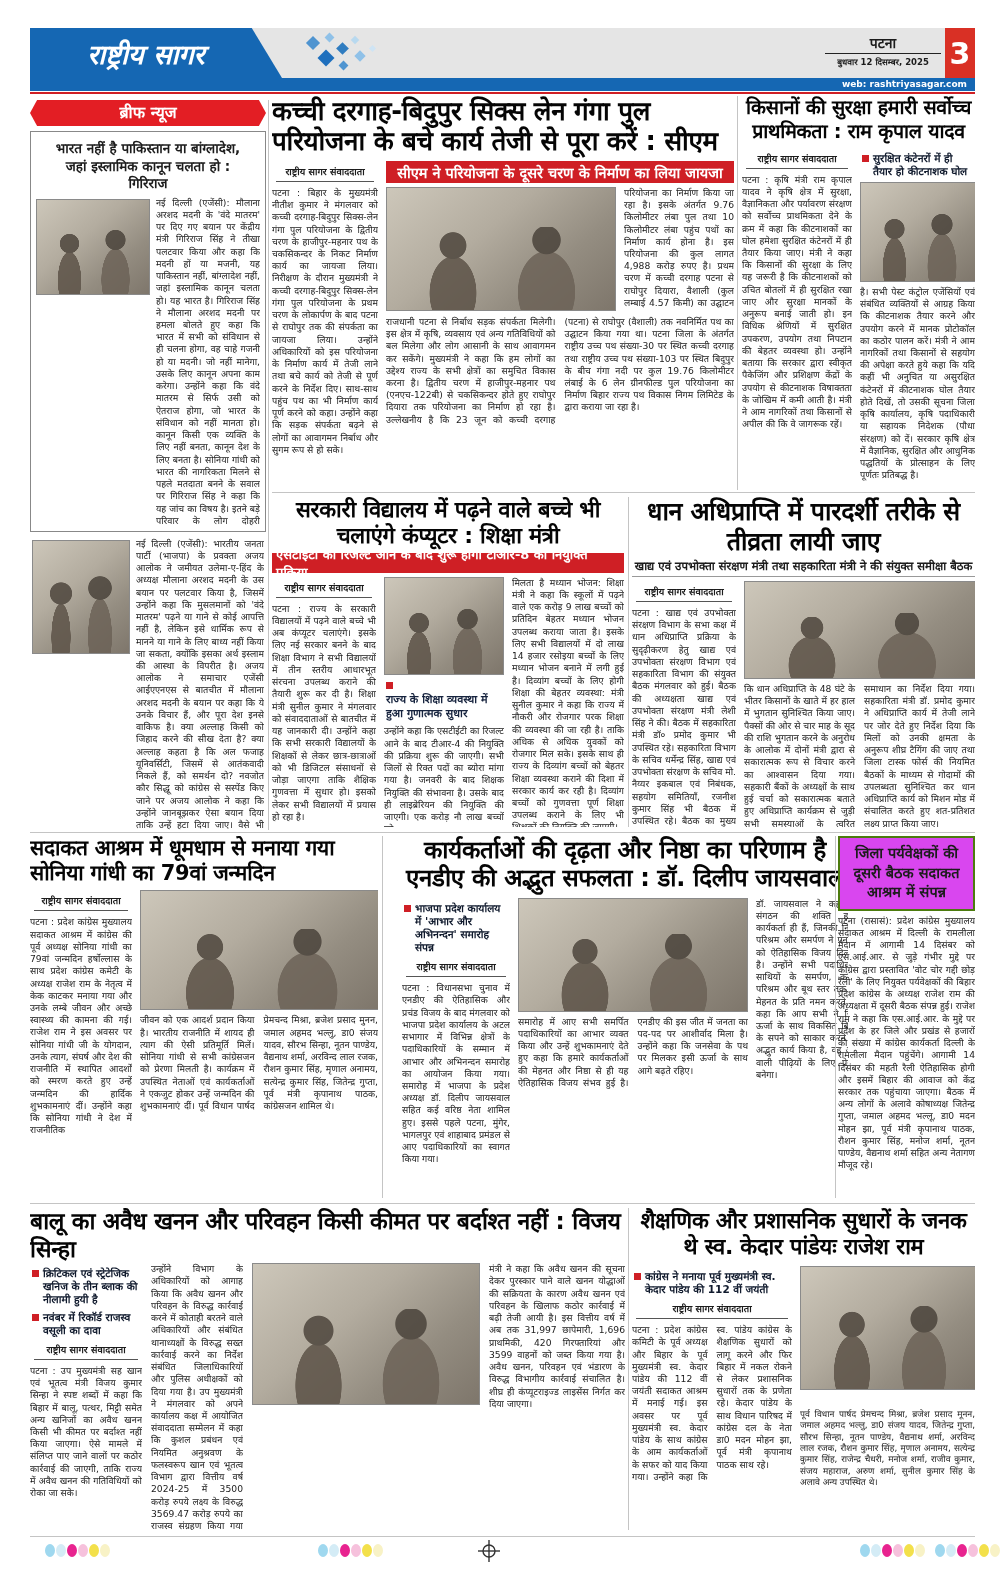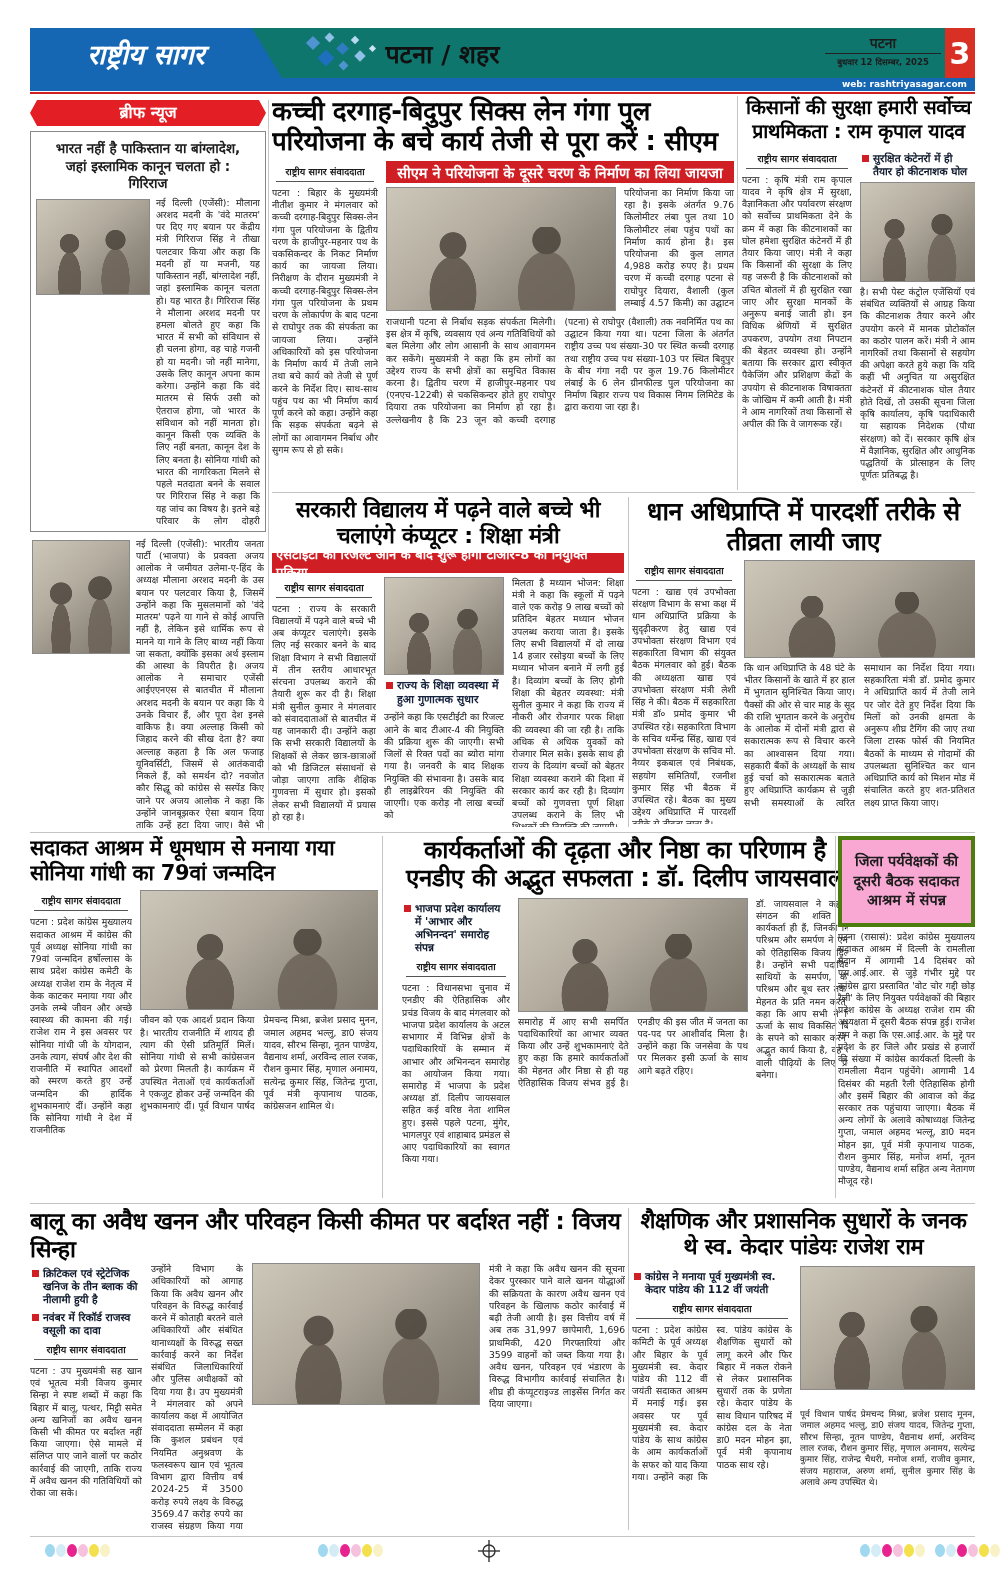--- a/index.html
+++ b/index.html
@@ -1,20 +1,20 @@
 <!DOCTYPE html>
 <html><head>
 <meta charset="utf-8">
 <style>
   html,body{margin:0;padding:0;background:#d8d8d8;}
   .page{position:relative;width:1004px;height:1574px;background:#ffffff;margin:0 auto;
         font-family:"DejaVu Sans","Liberation Sans",sans-serif;color:#1c1c1c;overflow:hidden;}
   .abs{position:absolute;}
   
-  .mast{background:#0f766e;}
+  .mast{background:#e5e5e5;}
   .mast-blue{position:absolute;left:0;top:0;width:252px;height:50px;background:#1567b3;
              clip-path:polygon(0 0,88% 0,100% 100%,0 100%);display:flex;align-items:center;justify-content:center;}
   .paper-name{color:#fff;font-weight:bold;font-size:27px;font-style:italic;letter-spacing:0;padding-right:20px;}
   .section-label{position:absolute;left:0;right:120px;top:8px;text-align:center;font-size:25px;font-weight:bold;color:#111;}
   .date-block{position:absolute;right:34px;top:5px;width:116px;text-align:center;}
   .date-city{font-weight:bold;font-size:14px;border-bottom:1.5px solid #222;padding-bottom:1px;}
   .date-line{font-size:8.5px;font-weight:bold;padding-top:2px;}
   .pageno{position:absolute;right:0;top:0;width:30px;height:50px;background:#d93025;color:#fff;
           display:flex;align-items:center;justify-content:center;font-size:30px;font-weight:bold;}
   .webstrip{background:#1567b3;color:#fff;font-size:9px;font-weight:bold;text-align:right;
@@ -41,22 +41,22 @@
   .bullet-sq{flex:0 0 auto;width:7px;height:7px;background:#cf1f25;margin-top:3px;}
   .strip-red{background:#cf1f25;color:#fff;font-weight:bold;display:flex;align-items:center;}
   .h-head{font-weight:bold;color:#050505;letter-spacing:-0.3px;}
   .caption{font-size:8.8px;line-height:1.3;text-align:justify;color:#222;}
   .capt-bold{font-size:11px;font-weight:bold;color:#16233e;line-height:1.3;}
   
   .ribbon{background:#e31e24;color:#fff;font-weight:bold;font-size:16px;text-align:center;
           line-height:26px;clip-path:polygon(3% 0,97% 0,100% 50%,97% 100%,3% 100%,0 50%);}
   .brief-head{font-size:13.5px;font-weight:bold;text-align:center;line-height:1.3;margin:4px 13px;}
   
-  .greybox{background:#f9a8d4;border:4px solid #4d7c0f;font-weight:bold;font-size:14.5px;
-           text-align:center;line-height:1.35;padding:12px 3px;}
+  .greybox{background:#d946ef;border:2px solid #4d7c0f;font-weight:bold;font-size:14.5px;
+           text-align:center;line-height:1.35;padding:6px 3px;}
   
   .dot{display:inline-block;width:10px;height:13px;border-radius:50%;margin-right:1px;}
 </style>
 </head>
 <body>
 
 <div class="page">
 
   <div class="abs mast" style="left:30px;top:28px;width:945px;height:50px;">
     <div class="mast-blue">
@@ -66,21 +66,20 @@
     <div class="abs" style="left:262px;top:4px;width:110px;height:44px;">
       <span class="dia" style="left:16px;top:6px;width:10px;height:10px;background:#4f94d0;"></span>
       <span class="dia" style="left:34px;top:2px;width:7px;height:7px;background:#8fc1e8;"></span>
       <span class="dia" style="left:46px;top:12px;width:9px;height:9px;background:#2f7cc0;"></span>
       <span class="dia" style="left:28px;top:20px;width:12px;height:12px;background:#1e6fbd;"></span>
       <span class="dia" style="left:60px;top:5px;width:6px;height:6px;background:#b8d9ef;"></span>
       <span class="dia" style="left:64px;top:20px;width:8px;height:8px;background:#8fc1e8;"></span>
       <span class="dia" style="left:48px;top:30px;width:7px;height:7px;background:#4f94d0;"></span>
       <span class="dia" style="left:78px;top:14px;width:5px;height:5px;background:#cfe4f4;"></span>
     </div>
-    <div class="section-label">पटना / शहर</div>
     <div class="date-block">
       <div class="date-city">पटना</div>
       <div class="date-line">बुधवार 12 दिसम्बर, 2025</div>
     </div>
     <div class="pageno">3</div>
   </div>
   <div class="abs webstrip" style="left:30px;top:78px;width:937px;height:13px;">
     <span>web: rashtriyasagar.com</span>
   </div>
   <div class="abs redline" style="left:30px;top:92px;width:945px;height:2px;"></div>
@@ -137,32 +136,33 @@
   <div class="abs" style="left:272px;top:497px;width:352px;height:330px;overflow:hidden;">
     <div class="h-head" style="font-size:22px;line-height:1.2;text-align:center;">सरकारी विद्यालय में पढ़ने वाले बच्चे भी चलाएंगे कंप्यूटर : शिक्षा मंत्री</div>
     <div class="strip-red" style="font-size:13px;height:20px;margin-top:3px;padding:0 4px;justify-content:center;">एसटीईटी का रिजल्ट आने के बाद शुरू होगी टीआर-8 की नियुक्ति प्रक्रिया</div>
     <div style="display:flex;gap:8px;margin-top:4px;">
       <div style="flex:0 0 104px;">
         <div class="byline">राष्ट्रीय सागर संवाददाता</div>
         <div class="body-txt" style="height:238px;">पटना : राज्य के सरकारी विद्यालयों में पढ़ने वाले बच्चे भी अब कंप्यूटर चलाएंगे। इसके लिए नई सरकार बनने के बाद शिक्षा विभाग ने सभी विद्यालयों में तीन स्तरीय आधारभूत संरचना उपलब्ध कराने की तैयारी शुरू कर दी है। शिक्षा मंत्री सुनील कुमार ने मंगलवार को संवाददाताओं से बातचीत में यह जानकारी दी। उन्होंने कहा कि सभी सरकारी विद्यालयों के शिक्षकों से लेकर छात्र-छात्राओं को भी डिजिटल संसाधनों से जोड़ा जाएगा ताकि शैक्षिक गुणवत्ता में सुधार हो। इसको लेकर सभी विद्यालयों में प्रयास हो रहा है।</div>
       </div>
       <div style="flex:0 0 118px;">
         <div class="photo" style="width:118px;height:96px;"></div>
-        <div class="bullet-row" style="font-size:10.5px;">
+        <div class="bullet-row" style="font-size:10.5px;flex-direction:column;">
           <span class="bullet-sq"></span>
           <span class="capt-bold">राज्य के शिक्षा व्यवस्था में हुआ गुणात्मक सुधार</span>
         </div>
         <div class="body-txt" style="height:118px;">उन्होंने कहा कि एसटीईटी का रिजल्ट आने के बाद टीआर-4 की नियुक्ति की प्रक्रिया शुरू की जाएगी। सभी जिलों से रिक्त पदों का ब्योरा मांगा गया है। जनवरी के बाद शिक्षक नियुक्ति की संभावना है। उसके बाद ही लाइब्रेरियन की नियुक्ति की जाएगी। एक करोड़ नौ लाख बच्चों को</div>
       </div>
       <div class="body-txt" style="flex:1 1 auto;height:262px;">मिलता है मध्यान भोजन: शिक्षा मंत्री ने कहा कि स्कूलों में पढ़ने वाले एक करोड़ 9 लाख बच्चों को प्रतिदिन बेहतर मध्यान भोजन उपलब्ध कराया जाता है। इसके लिए सभी विद्यालयों में दो लाख 14 हजार रसोइया बच्चों के लिए मध्यान भोजन बनाने में लगी हुई है। दिव्यांग बच्चों के लिए होगी शिक्षा की बेहतर व्यवस्था: मंत्री सुनील कुमार ने कहा कि राज्य में नौकरी और रोजगार परक शिक्षा की व्यवस्था की जा रही है। ताकि अधिक से अधिक युवकों को रोजगार मिल सके। इसके साथ ही राज्य के दिव्यांग बच्चों को बेहतर शिक्षा व्यवस्था कराने की दिशा में सरकार कार्य कर रही है। दिव्यांग बच्चों को गुणवत्ता पूर्ण शिक्षा उपलब्ध कराने के लिए भी शिक्षकों की नियुक्ति की जाएगी।</div>
     </div>
   </div>
 
   <div class="abs" style="left:632px;top:497px;width:343px;height:330px;overflow:hidden;">
     <div class="h-head" style="font-size:25px;line-height:1.18;text-align:center;">धान अधिप्राप्ति में पारदर्शी तरीके से तीव्रता लायी जाए</div>
+    <div style="font-size:11.5px;font-weight:bold;text-align:center;margin-top:2px;border-bottom:1px solid #999;padding-bottom:3px;">खाद्य एवं उपभोक्ता संरक्षण मंत्री तथा सहकारिता मंत्री ने की संयुक्त समीक्षा बैठक</div>
     <div style="display:flex;gap:8px;margin-top:4px;">
       <div style="flex:0 0 104px;">
         <div class="byline">राष्ट्रीय सागर संवाददाता</div>
         <div class="body-txt" style="height:238px;">पटना : खाद्य एवं उपभोक्ता संरक्षण विभाग के सभा कक्ष में धान अधिप्राप्ति प्रक्रिया के सुदृढ़ीकरण हेतु खाद्य एवं उपभोक्ता संरक्षण विभाग एवं सहकारिता विभाग की संयुक्त बैठक मंगलवार को हुई। बैठक की अध्यक्षता खाद्य एवं उपभोक्ता संरक्षण मंत्री लेशी सिंह ने की। बैठक में सहकारिता मंत्री डॉ० प्रमोद कुमार भी उपस्थित रहे। सहकारिता विभाग के सचिव धर्मेन्द्र सिंह, खाद्य एवं उपभोक्ता संरक्षण के सचिव मो. नैय्यर इकबाल एवं निबंधक, सहयोग समितियाँ, रजनीश कुमार सिंह भी बैठक में उपस्थित रहे। बैठक का मुख्य उद्देश्य अधिप्राप्ति में पारदर्शी तरीके से तीव्रता लाना है।</div>
       </div>
       <div style="flex:1 1 auto;">
         <div class="photo" style="width:100%;height:96px;"></div>
         <div class="body-txt cols2" style="height:160px;margin-top:4px;">
           <span>कि धान अधिप्राप्ति के 48 घंटे के भीतर किसानों के खाते में हर हाल में भुगतान सुनिश्चित किया जाए। पैक्सों की ओर से चार माह के सूद की राशि भुगतान करने के अनुरोध के आलोक में दोनों मंत्री द्वारा से सकारात्मक रूप से विचार करने का आश्वासन दिया गया। सहकारी बैंकों के अध्यक्षों के साथ हुई चर्चा को सकारात्मक बताते हुए अधिप्राप्ति कार्यक्रम से जुड़ी सभी समस्याओं के त्वरित</span>
           <span>समाधान का निर्देश दिया गया। सहकारिता मंत्री डॉ. प्रमोद कुमार ने अधिप्राप्ति कार्य में तेजी लाने पर जोर देते हुए निर्देश दिया कि मिलों को उनकी क्षमता के अनुरूप शीघ्र टैगिंग की जाए तथा जिला टास्क फोर्स की नियमित बैठकों के माध्यम से गोदामों की उपलब्धता सुनिश्चित कर धान अधिप्राप्ति कार्य को मिशन मोड में संचालित करते हुए शत-प्रतिशत लक्ष्य प्राप्त किया जाए।</span>

